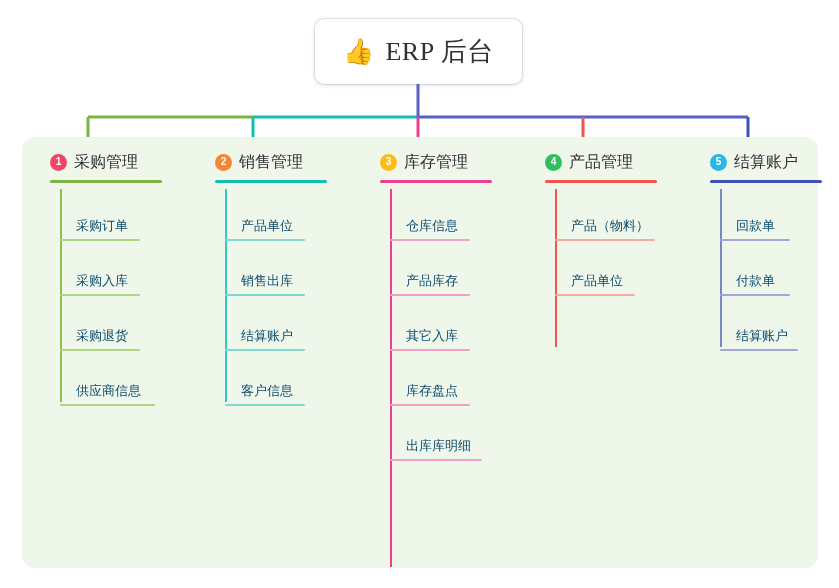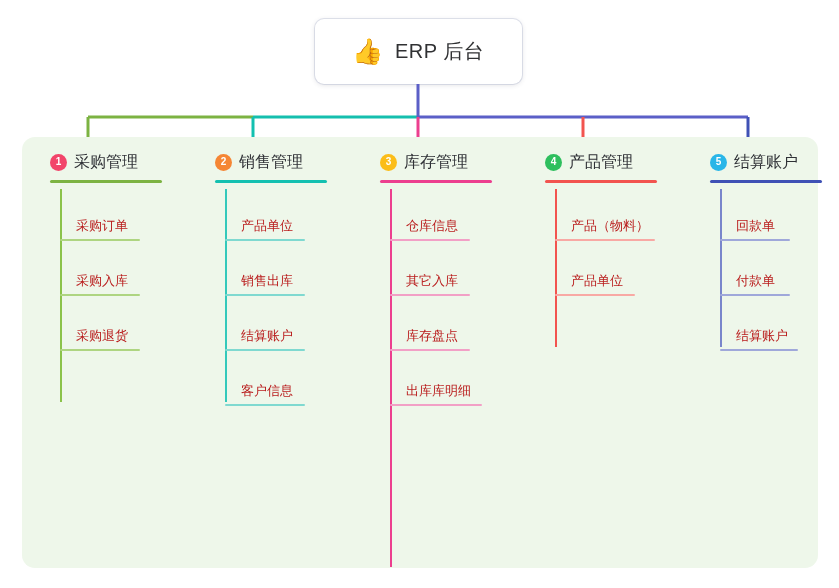--- a/index.html
+++ b/index.html
@@ -13,21 +13,21 @@
 
   
   .root-card{
     position:absolute;left:315px;top:19px;width:207px;height:65px;
     background:#ffffff;border-radius:9px;
     box-shadow:0 1px 5px rgba(60,64,90,.16), 0 0 0 1px rgba(225,228,238,.9);
     display:flex;align-items:center;justify-content:center;gap:11px;
     box-sizing:border-box;
   }
   .root-emoji{font-size:25px;line-height:1;display:block;}
-  .root-title{font-size:20px;color:#303133;letter-spacing:.5px;white-space:nowrap;}
+  .root-title{font-size:26px;color:#303133;letter-spacing:.5px;white-space:nowrap;font-family:Liberation Serif, serif;}
 
   
   #wires{position:absolute;left:0;top:0;width:839px;height:588px;}
 
   
   .panel{
     position:absolute;left:22px;top:137px;width:796px;height:431px;
     background:#eff7e9;border-radius:13px;
   }
   
@@ -45,21 +45,21 @@
   }
   .col-title{font-size:16px;color:#2f3136;white-space:nowrap;}
   .head-rule{position:absolute;left:18px;top:35px;height:3px;border-radius:2px;}
 
   
   .items{position:relative;}
   .rail{position:absolute;left:28px;top:0;width:2px;}
   .item{position:relative;height:55px;}
   .item-label{
     position:absolute;left:44px;bottom:9px;
-    font-size:13px;color:#b91c1c;white-space:nowrap;
+    font-size:13px;color:#0c4a6e;white-space:nowrap;
   }
   .item-rule{position:absolute;left:28px;bottom:3px;height:2px;border-radius:1px;}
 </style>
 </head>
 <body>
 
 <div id="stage">
 
   <div class="root-card">
     <span class="root-emoji">👍</span>
@@ -96,20 +96,24 @@
             <div class="item-rule" style="width: 80px; background: rgb(174, 213, 129);"></div>
           </div>
           <div class="item">
             <span class="item-label">采购入库</span>
             <div class="item-rule" style="width: 80px; background: rgb(174, 213, 129);"></div>
           </div>
           <div class="item">
             <span class="item-label">采购退货</span>
             <div class="item-rule" style="width: 80px; background: rgb(174, 213, 129);"></div>
           </div>
+          <div class="item">
+            <span class="item-label">供应商信息</span>
+            <div class="item-rule" style="width: 95px; background: rgb(174, 213, 129);"></div>
+          </div>
         </div>
       </div>
       <div class="col" style="left: 197px; top: 145px;">
         <div class="col-head">
           <div class="col-head-row">
             <span class="badge" style="background: rgb(245, 134, 52);">2</span>
             <span class="col-title">销售管理</span>
           </div>
           <div class="head-rule" style="width: 112px; background: rgb(19, 192, 176);"></div>
         </div>
@@ -141,20 +145,24 @@
           </div>
           <div class="head-rule" style="width: 112px; background: rgb(236, 63, 143);"></div>
         </div>
         <div class="items">
           <div class="rail" style="background: rgb(236, 63, 143); height: 378px;"></div>
           <div class="item">
             <span class="item-label">仓库信息</span>
             <div class="item-rule" style="width: 80px; background: rgb(242, 160, 198);"></div>
           </div>
           <div class="item">
+            <span class="item-label">产品库存</span>
+            <div class="item-rule" style="width: 80px; background: rgb(242, 160, 198);"></div>
+          </div>
+          <div class="item">
             <span class="item-label">其它入库</span>
             <div class="item-rule" style="width: 80px; background: rgb(242, 160, 198);"></div>
           </div>
           <div class="item">
             <span class="item-label">库存盘点</span>
             <div class="item-rule" style="width: 80px; background: rgb(242, 160, 198);"></div>
           </div>
           <div class="item">
             <span class="item-label">出库库明细</span>
             <div class="item-rule" style="width: 92px; background: rgb(242, 160, 198);"></div>

